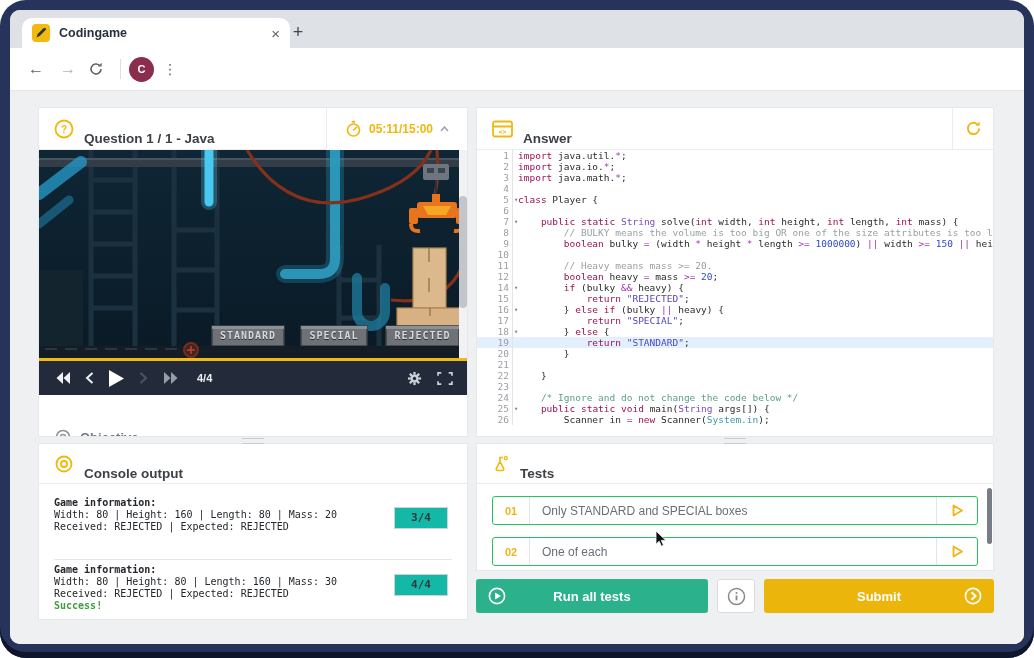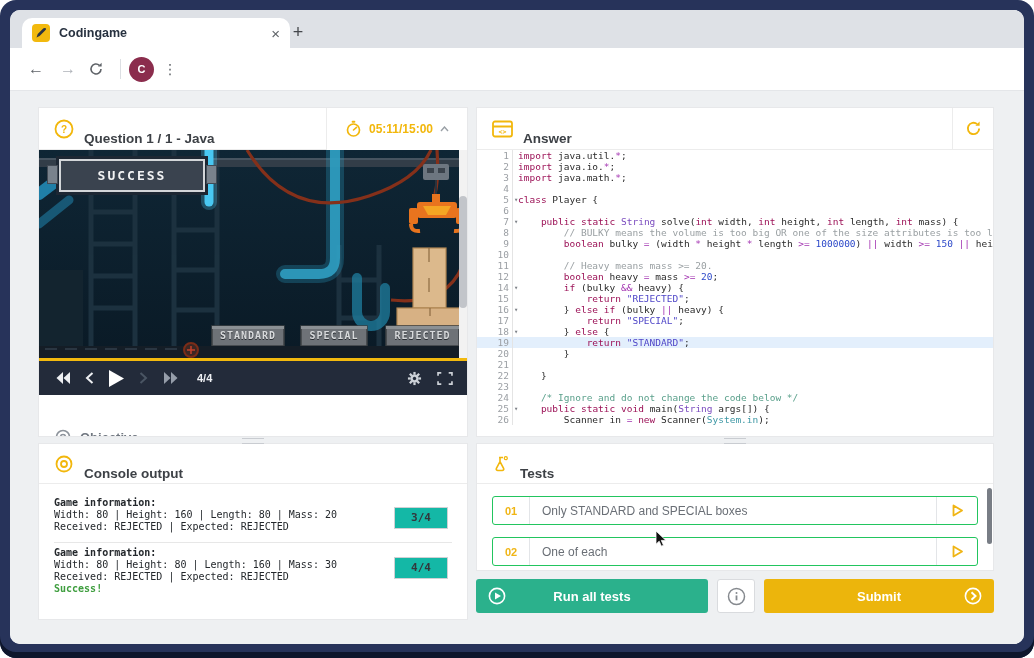--- a/index.html
+++ b/index.html
@@ -1,17 +1,17 @@
 <!DOCTYPE html>
 <html><head>
 <meta charset="utf-8">
 <style>
   html,body{margin:0;padding:0;}
   body{width:1034px;height:658px;position:relative;background:#fff;font-family:"Liberation Sans",sans-serif;overflow:hidden;}
-  .frame{position:absolute;inset:0;background:#27335a;border-radius:16px;box-shadow:inset 0 -6px 0 #0e162c;}
+  .frame{position:absolute;inset:0;background:#27335a;border-radius:26px;box-shadow:inset 0 -6px 0 #0e162c;}
   .window{position:absolute;left:10px;top:10px;right:10px;bottom:14px;background:#fff;border-radius:10px;overflow:hidden;}
 
   
   .tabstrip{height:38px;background:#dee1e6;position:relative;}
   .tab{position:absolute;left:12px;top:8px;width:248px;height:30px;background:#fff;border-radius:10px 10px 0 0;display:flex;align-items:center;padding:0 10px;gap:9px;}
   .favicon{width:18px;height:18px;border-radius:4px;background:#f2b90e;display:flex;align-items:center;justify-content:center;flex:none;}
   .tab-title{font-size:12.5px;font-weight:700;color:#27313f;flex:1;}
   .tab-close{color:#5f6368;font-size:15px;line-height:1;cursor:default;}
   .newtab{position:absolute;left:276px;top:12px;color:#44474c;font-size:18px;line-height:20px;width:24px;text-align:center;}
   .toolbar{height:42px;background:#fff;display:flex;align-items:center;padding:0 14px;gap:8px;border-bottom:1px solid #e4e6e9;}
@@ -61,21 +61,21 @@
   .tok-s{color:#4f46c8;}
   .tok-n{color:#2d49c9;}
   .tok-c{color:#9aa0a3;}
   .tok-g{color:#5aa08b;}
   .tok-o{color:#a435b2;}
   .tok-y{color:#3e98a5;}
   .tok-p{color:#2b2b2b;}
 
   
   .console-body{padding:9px 15px;font-family:"DejaVu Sans Mono",monospace;font-size:10px;line-height:12px;color:#24282c;}
-  .console-block{position:relative;padding:4px 0 9px 0;border-bottom:1px solid #e7e7e7;}
+  .console-block{position:relative;padding:4px 0 26px 0;border-bottom:1px solid #e7e7e7;}
   .console-block:last-child{border-bottom:none;}
   .cb-head{font-weight:700;}
   .cb-success{color:#3f9e3f;font-weight:700;}
   .cb-badge{position:absolute;right:4px;top:14px;width:52px;height:20px;border:1px solid #cfd1d4;display:flex;align-items:center;justify-content:center;font-size:11px;font-weight:700;color:#33373c;background:#14b8a6;}
 
   
   .test-row{display:flex;align-items:stretch;border:1px solid #22c55e;border-radius:3px;margin:12px 15px 0 15px;height:27px;background:#fff;}
   .test-num{width:36px;display:flex;align-items:center;justify-content:center;font-size:11px;font-weight:700;color:#f0b514;border-right:1px solid #e3e5e8;}
   .test-label{flex:1;display:flex;align-items:center;padding-left:12px;font-size:12px;color:#6a6f76;}
   .test-play{width:40px;display:flex;align-items:center;justify-content:center;border-left:1px solid #e3e5e8;}
@@ -245,21 +245,20 @@
                 <line x1="106" y1="199" x2="118" y2="199"></line>
             <line x1="126" y1="199" x2="138" y2="199"></line>
           </g>
           <circle cx="152" cy="200" r="7" fill="#3c2723" stroke="#7a2c18" stroke-width="2"></circle>
           <path d="M148 200h8 M152 196v8" stroke="#c4412a" stroke-width="1.5"></path>
         </svg>
 
         <div class="plat-label" style="left:173px;top:176px;width:72px;">STANDARD</div>
         <div class="plat-label" style="left:262px;top:176px;width:66px;">SPECIAL</div>
         <div class="plat-label" style="left:347px;top:176px;width:73px;">REJECTED</div>
-        <div class="banner">SUCCESS</div>
       </div>
 
       <div class="controls">
         <span>
           <svg width="15" height="12" viewBox="0 0 15 12">
                 <polygon points="8,0 1.5,6 8,12" fill="#eef0f3"></polygon>
                 <polygon points="15,0 8.5,6 15,12" fill="#eef0f3"></polygon>
               </svg>
         </span>
         <span>

